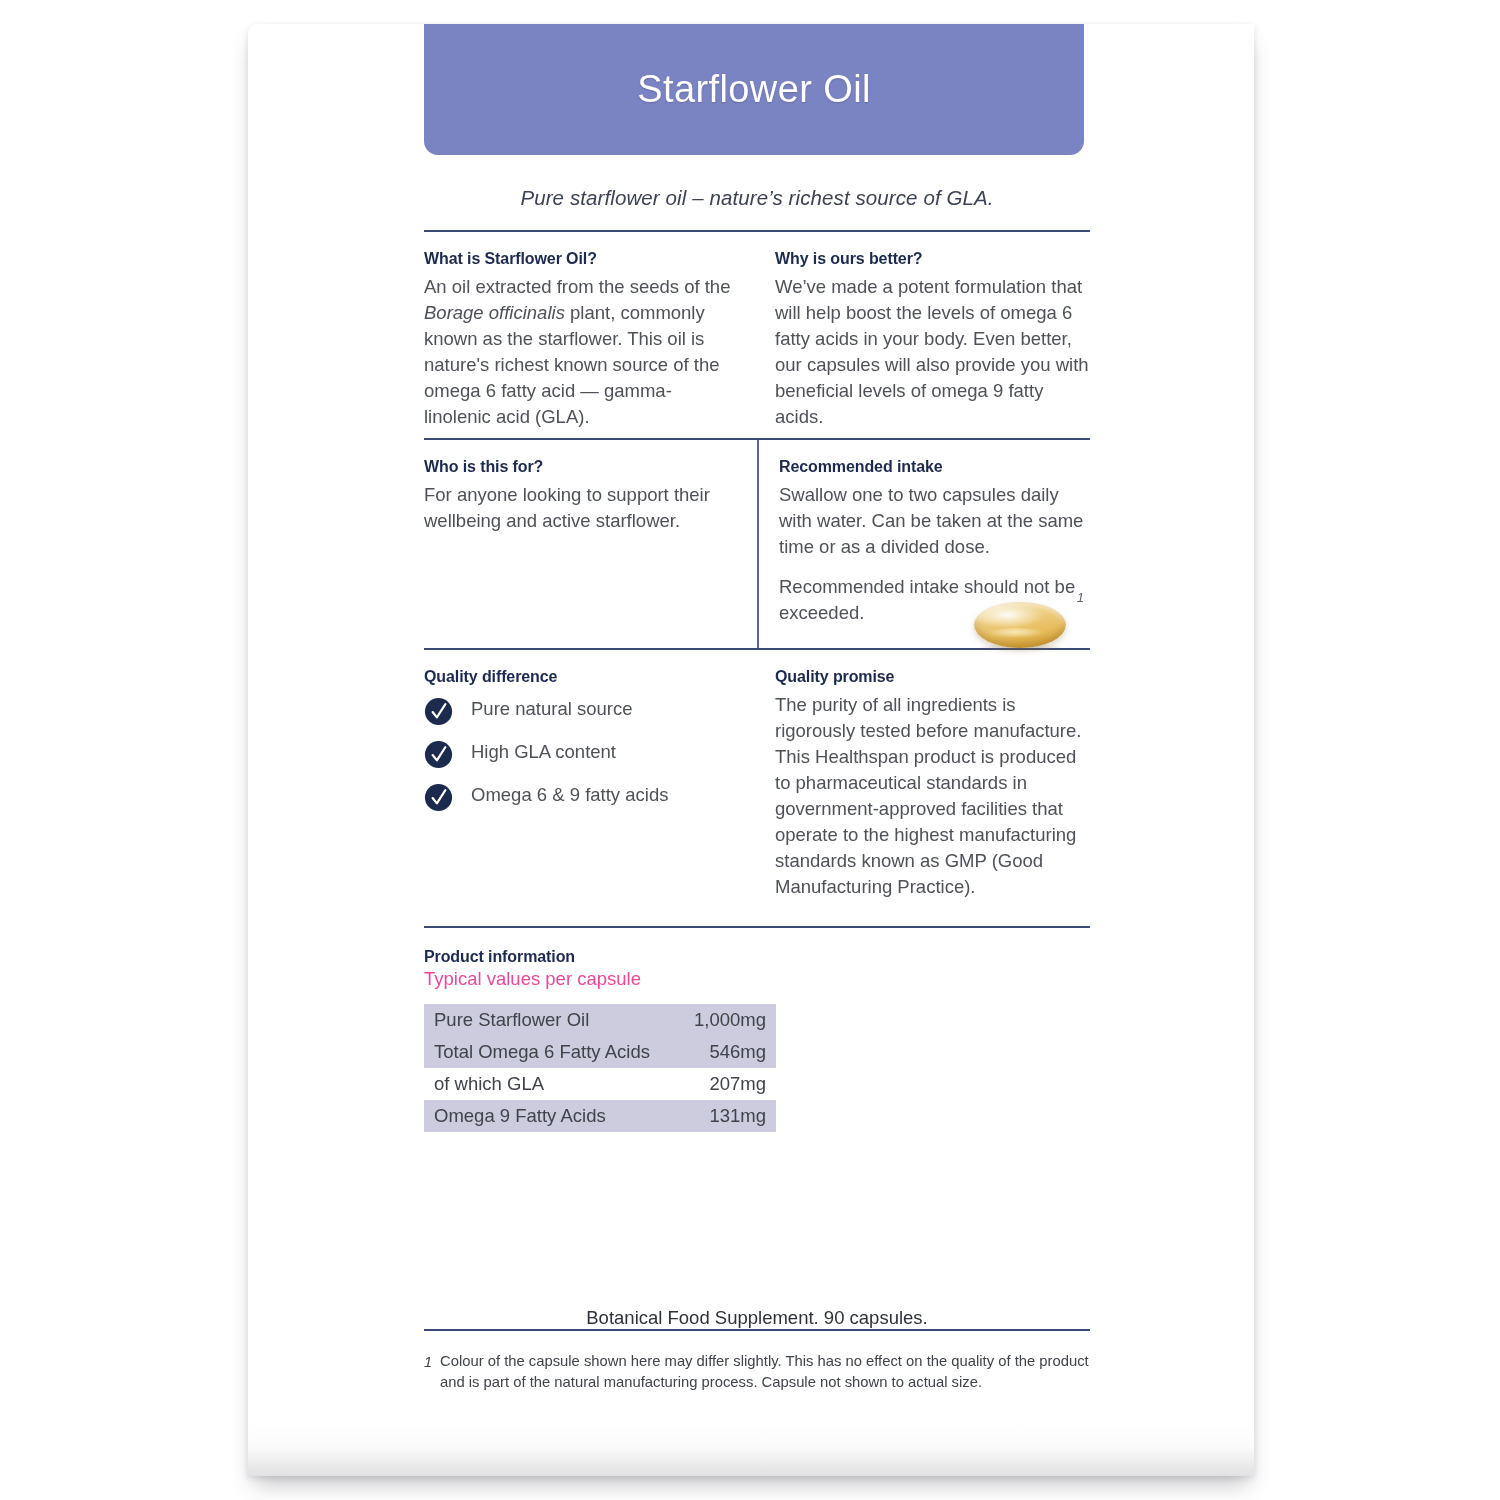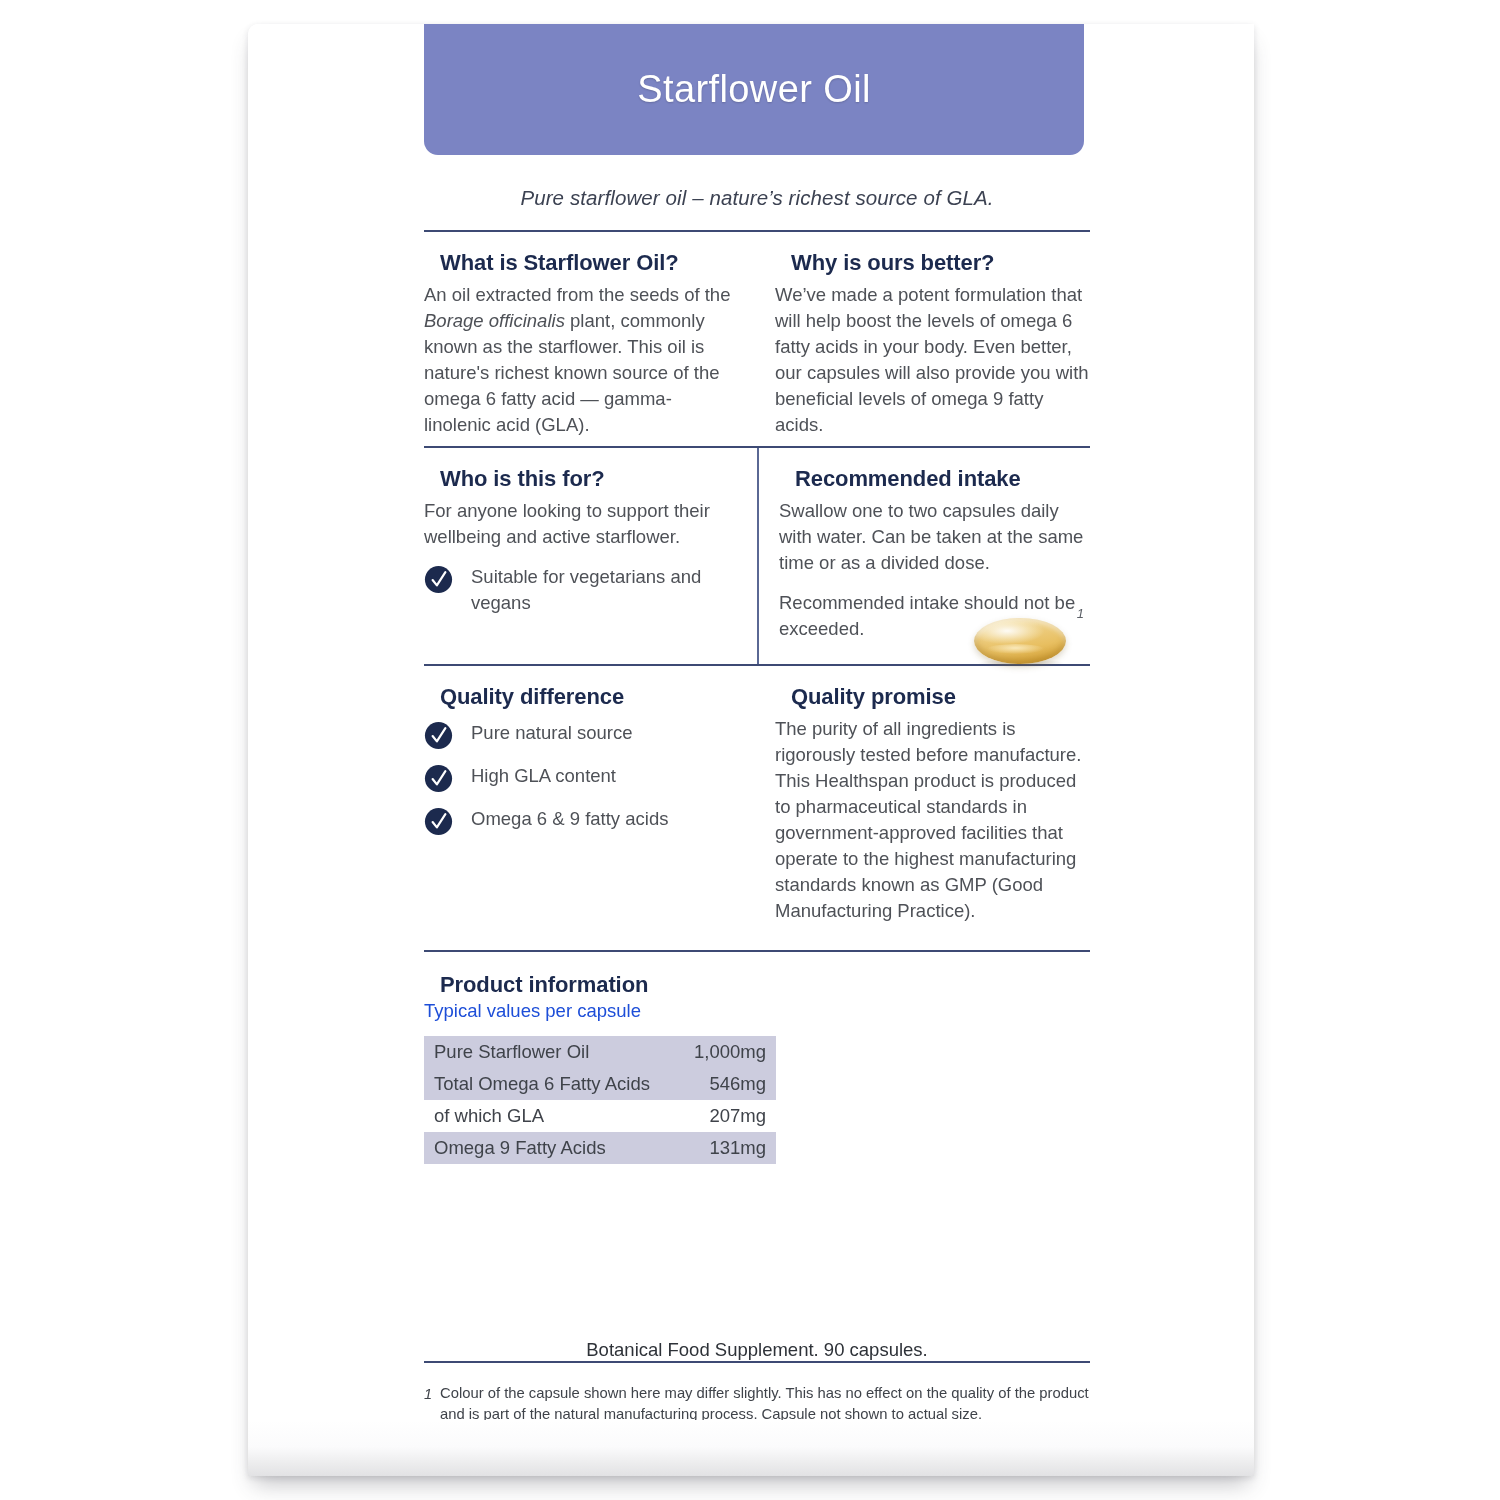--- a/index.html
+++ b/index.html
@@ -88,22 +88,22 @@
     box-sizing: border-box;
     width: 50%;
     padding-top: 18px;
     padding-bottom: 8px;
   }
   .col.left  { padding-right: 26px; }
   .col.right { padding-left: 18px; }
   .cols.divided .col.right { border-left: 2px solid #5a6894; padding-left: 20px; }
 
   h2.sec-title {
-    margin: 0 0 6px 16px;
-    font-size: 22px;
+    margin: 0 0 6px 0;
+    font-size: 16px;
     font-weight: bold;
     color: #1c2a4e;
     letter-spacing: -0.1px;
   }
   p.body {
     margin: 0 0 14px 0;
     font-size: 18.5px;
     line-height: 26px;
     color: #4e5157;
   }
@@ -180,21 +180,21 @@
     font-size: 13px;
     font-style: italic;
     color: #5b5f66;
   }
 
   
   .prodinfo { padding-top: 20px; }
   .prodinfo h2 { margin-bottom: 2px; }
   .prodinfo .subtitle {
     font-size: 18.5px;
-    color: #1d4ed8;
+    color: #ec4899;
     margin: 0 0 14px 0;
   }
   .nutri-table {
     width: 352px;
     border-collapse: collapse;
   }
   .nutri-table td {
     font-size: 18.5px;
     color: #3f434a;
     padding: 3px 10px 4px 10px;
@@ -267,31 +267,20 @@
         <p class="body">We’ve made a potent formulation that will help boost the levels of omega 6 fatty acids in your body. Even better, our capsules will also provide you with beneficial levels of omega 9 fatty acids.</p>
       </div>
     </div>
 
     <div class="rule"></div>
 
     <div class="cols divided">
       <div class="col left">
         <h2 class="sec-title">Who is this for?</h2>
         <p class="body">For anyone looking to support their wellbeing and active starflower.</p>
-        <ul class="tick-list">
-          <li class="tick-item">
-            <span class="tick-icon">
-              <svg viewBox="0 0 32 32" width="29" height="29" aria-hidden="true">
-                <circle cx="16" cy="16" r="15" fill="#1c2a4e"></circle>
-                <path d="M9.5 16.6 L14.2 22.5 L23.6 7.8" fill="none" stroke="#ffffff" stroke-width="2.4" stroke-linecap="round" stroke-linejoin="round"></path>
-              </svg>
-            </span>
-            <span class="tick-text">Suitable for vegetarians and vegans</span>
-          </li>
-        </ul>
       </div>
       <div class="col right intake-flow">
         <h2 class="sec-title">Recommended intake</h2>
         <p class="body">Swallow one to two capsules daily with water. Can be taken at the same time or as a divided dose.</p>
         <p class="body">Recommended intake should not be exceeded.</p>
         <div class="capsule-wrap">
           <div class="capsule-note">1</div>
           <div class="capsule-shadow"></div>
           <div class="capsule"></div>
         </div>

